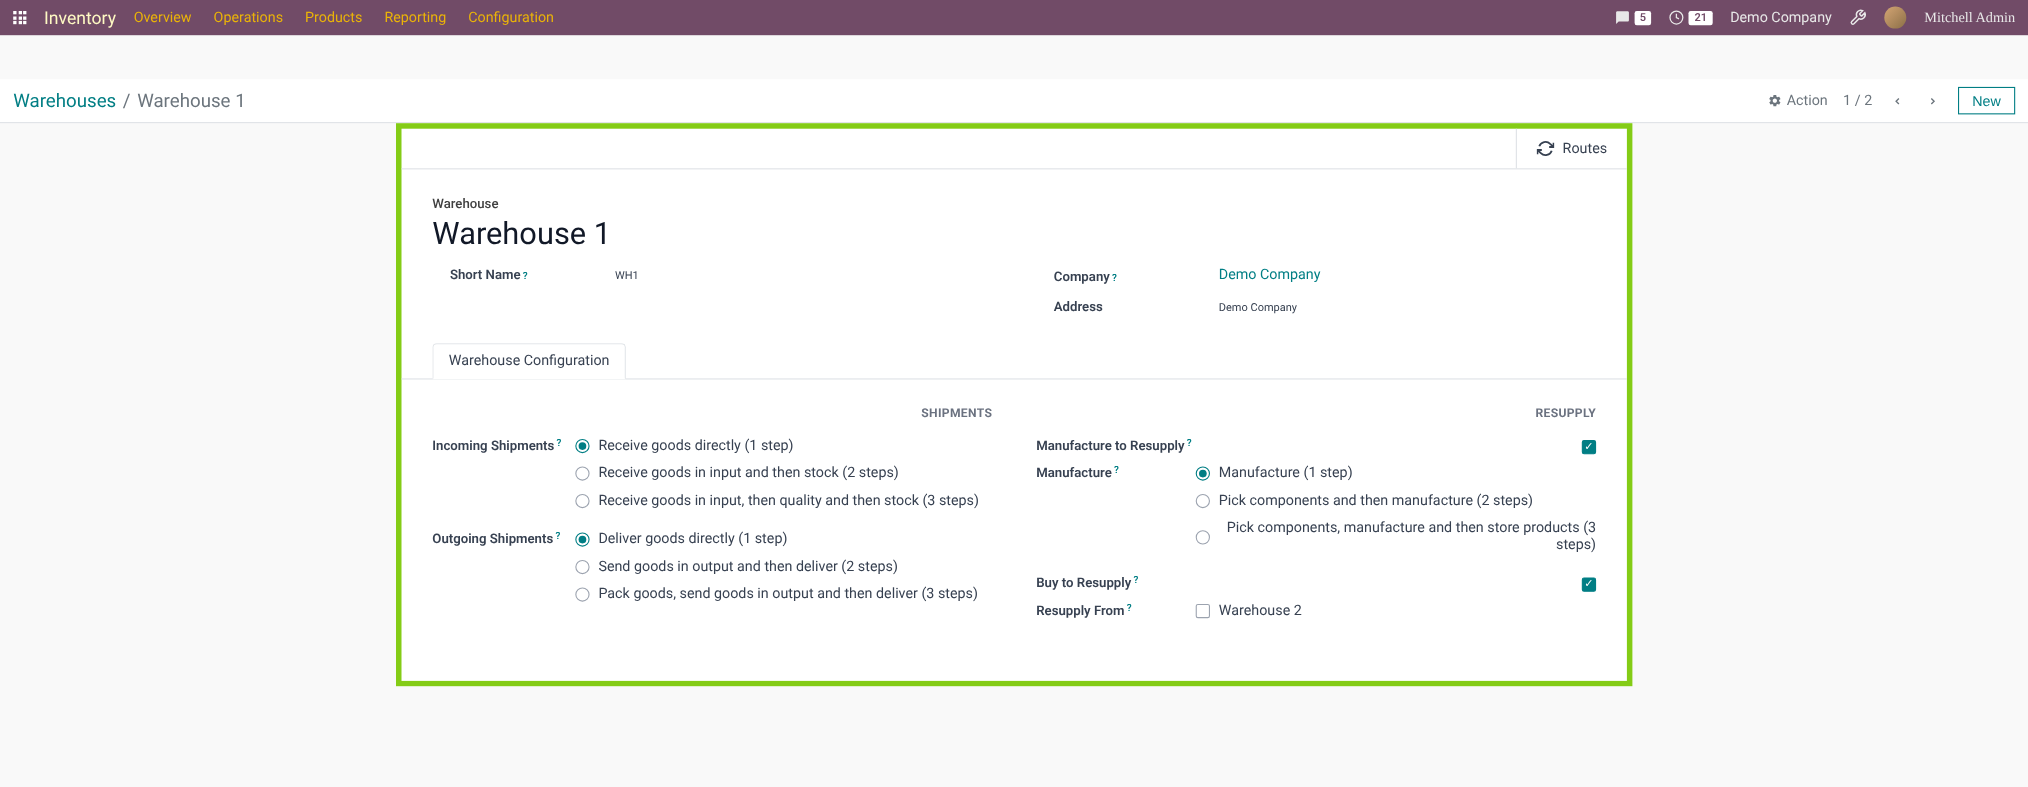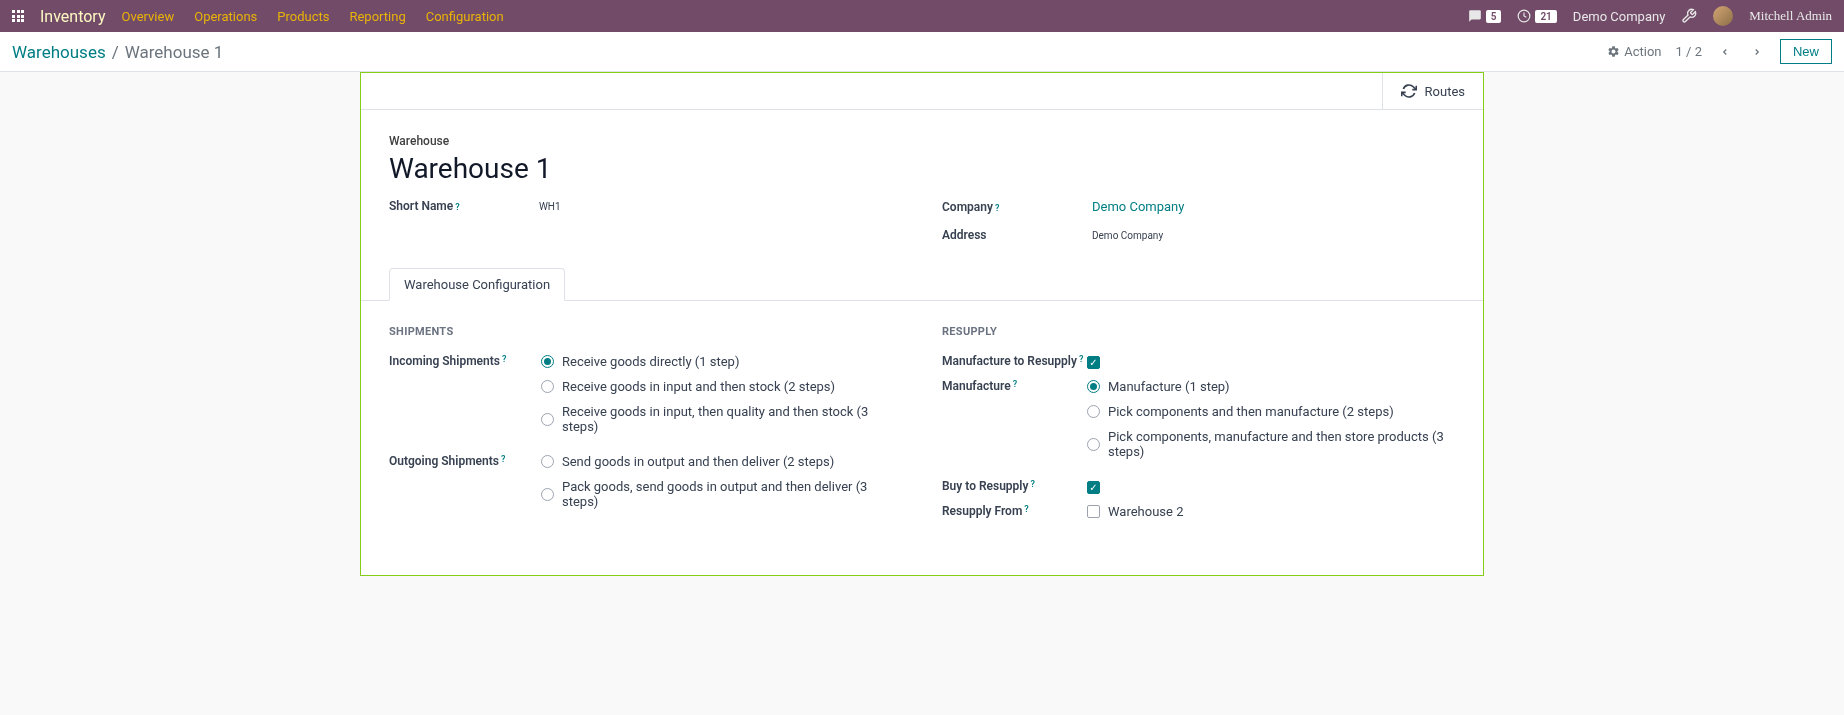--- a/index.html
+++ b/index.html
@@ -15,59 +15,59 @@
 .menu-item { color: #eab308; font-size: 13px; cursor: pointer; }
 .topnav-right { margin-left: auto; display: flex; align-items: center; gap: 16px; }
 .nav-icon-badge { display: flex; align-items: center; gap: 4px; cursor: pointer; color: #e8e8e8; }
 .badge { background: #fff; color: #714B67; font-size: 10px; font-weight: 600; padding: 1px 5px; border-radius: 2px; }
 .company-name { color: #e8e8e8; font-size: 13px; cursor: pointer; }
 .avatar { width: 20px; height: 20px; border-radius: 50%; background: linear-gradient(135deg, #d4a574, #8b6f47); cursor: pointer; }
 .user-name { color: #e8e8e8; font-size: 13px; cursor: pointer; font-family: Liberation Serif, serif; }
 .tool-icon { cursor: pointer; color: #e8e8e8; }
 
 
-.control-bar { background: #fff; border-bottom: 1px solid #dee2e6; display: flex; align-items: center; padding: 8px 12px; height: 40px; }
+.control-bar { background: #fff; border-bottom: 1px solid #dee2e6; display: flex; align-items: center; padding: 8px 12px; height: 40px; margin-top: 40px; }
 .breadcrumb { display: flex; align-items: center; gap: 6px; font-size: 17px; }
 .breadcrumb-link { color: #017e84; cursor: pointer; }
 .breadcrumb-sep { color: #6c757d; }
 .breadcrumb-current { color: #6c757d; }
 .control-right { margin-left: auto; display: flex; align-items: center; gap: 14px; }
 .action-btn { display: flex; align-items: center; gap: 4px; color: #6c757d; font-size: 13px; cursor: pointer; text-align: right; }
 .pager { color: #6c757d; font-size: 13px; }
 .pager-arrow { color: #6c757d; cursor: pointer; padding: 0 4px; font-size: 15px; }
 .new-btn { border: 1px solid #017e84; color: #017e84; background: #fff; padding: 4px 12px; font-size: 13px; cursor: pointer; border-radius: 0; }
 
 
 .form-container { display: flex; justify-content: center; padding: 0 12px; }
-.form-sheet { background: #fff; border: 1px solid #84cc16; width: 1124px; margin-top: 0; }
+.form-sheet { background: #fff; border: 5px solid #84cc16; width: 1124px; margin-top: 0; }
 
 .statusbar { display: flex; justify-content: flex-end; border-bottom: 1px solid #dee2e6; }
 .stat-button { display: flex; align-items: center; gap: 8px; padding: 10px 18px; border-left: 1px solid #dee2e6; cursor: pointer; color: #374151; font-size: 13px; }
 
 .form-body { padding: 24px 28px 0 28px; }
 .field-label-small { color: #404040; font-size: 12px; font-weight: 500; margin-bottom: 4px; }
 .title { font-size: 28px; font-weight: 400; color: #111827; margin-bottom: 14px; }
 
-.field-row { display: flex; align-items: center; margin-bottom: 14px; }
+.field-row { display: flex; align-items: flex-end; margin-bottom: 14px; margin-left: 16px; }
 .field-label { color: #374151; font-size: 12px; font-weight: 600; width: 150px; display: flex; align-items: baseline; gap: 2px; }
 .help-q { color: #017e84; font-size: 9px; vertical-align: super; cursor: help; }
 .field-value { color: #374151; font-size: 10px; }
 .field-link { color: #017e84; font-size: 13px; cursor: pointer; }
 
 .two-col { display: flex; gap: 40px; }
 .col { flex: 1; }
 
 
 .tabs { display: flex; border-bottom: 1px solid #dee2e6; margin-top: 12px; padding-left: 28px; }
 .tab { padding: 8px 14px; border: 1px solid #dee2e6; border-bottom: 1px solid #fff; background: #fff; margin-bottom: -1px; color: #374151; font-size: 13px; cursor: pointer; border-radius: 4px 4px 0 0; }
 
-.tab-content { padding: 24px 28px 36px 28px; }
+.tab-content { padding: 24px 28px 36px 28px; text-align: right; }
 .section-heading { font-size: 11px; font-weight: 700; color: #6b7280; text-transform: uppercase; letter-spacing: 0.3px; margin-bottom: 16px; }
 .option-row { display: flex; align-items: flex-start; margin-bottom: 10px; }
-.option-label-col { width: 152px; font-size: 12px; font-weight: 600; color: #374151; display: flex; gap: 2px; }
+.option-label-col { width: 130px; font-size: 12px; font-weight: 600; color: #374151; display: flex; gap: 2px; }
 .option-items { flex: 1; }
 .option-item { display: flex; align-items: center; gap: 8px; margin-bottom: 10px; font-size: 13px; color: #374151; cursor: pointer; }
 
 .radio { width: 13px; height: 13px; border-radius: 50%; border: 1.5px solid #9ca3af; display: inline-flex; align-items: center; justify-content: center; flex-shrink: 0; }
 .radio.checked { border-color: #017e84; }
 .radio.checked::after { content: ''; width: 7px; height: 7px; border-radius: 50%; background: #017e84; }
 
 .checkbox { width: 13px; height: 13px; border: 1.5px solid #9ca3af; display: inline-flex; align-items: center; justify-content: center; flex-shrink: 0; border-radius: 2px; }
 .checkbox.checked { background: #017e84; border-color: #017e84; color: #fff; font-size: 10px; }
 .checkbox.checked::after { content: '✓'; }
@@ -227,20 +227,24 @@
             </div>
           </div>
 
           <div class="option-row">
             <div class="option-label-col">
               <span>Outgoing Shipments</span>
                 <span class="help-q">?</span>
             </div>
             <div class="option-items">
               <div class="option-item">
+                <span class="radio checked"></span>
+                <span>Deliver goods directly (1 step)</span>
+              </div>
+              <div class="option-item">
                 <span class="radio"></span>
                 <span>Send goods in output and then deliver (2 steps)</span>
               </div>
               <div class="option-item">
                 <span class="radio"></span>
                 <span>Pack goods, send goods in output and then deliver (3 steps)</span>
               </div>
             </div>
           </div>
         </div>

